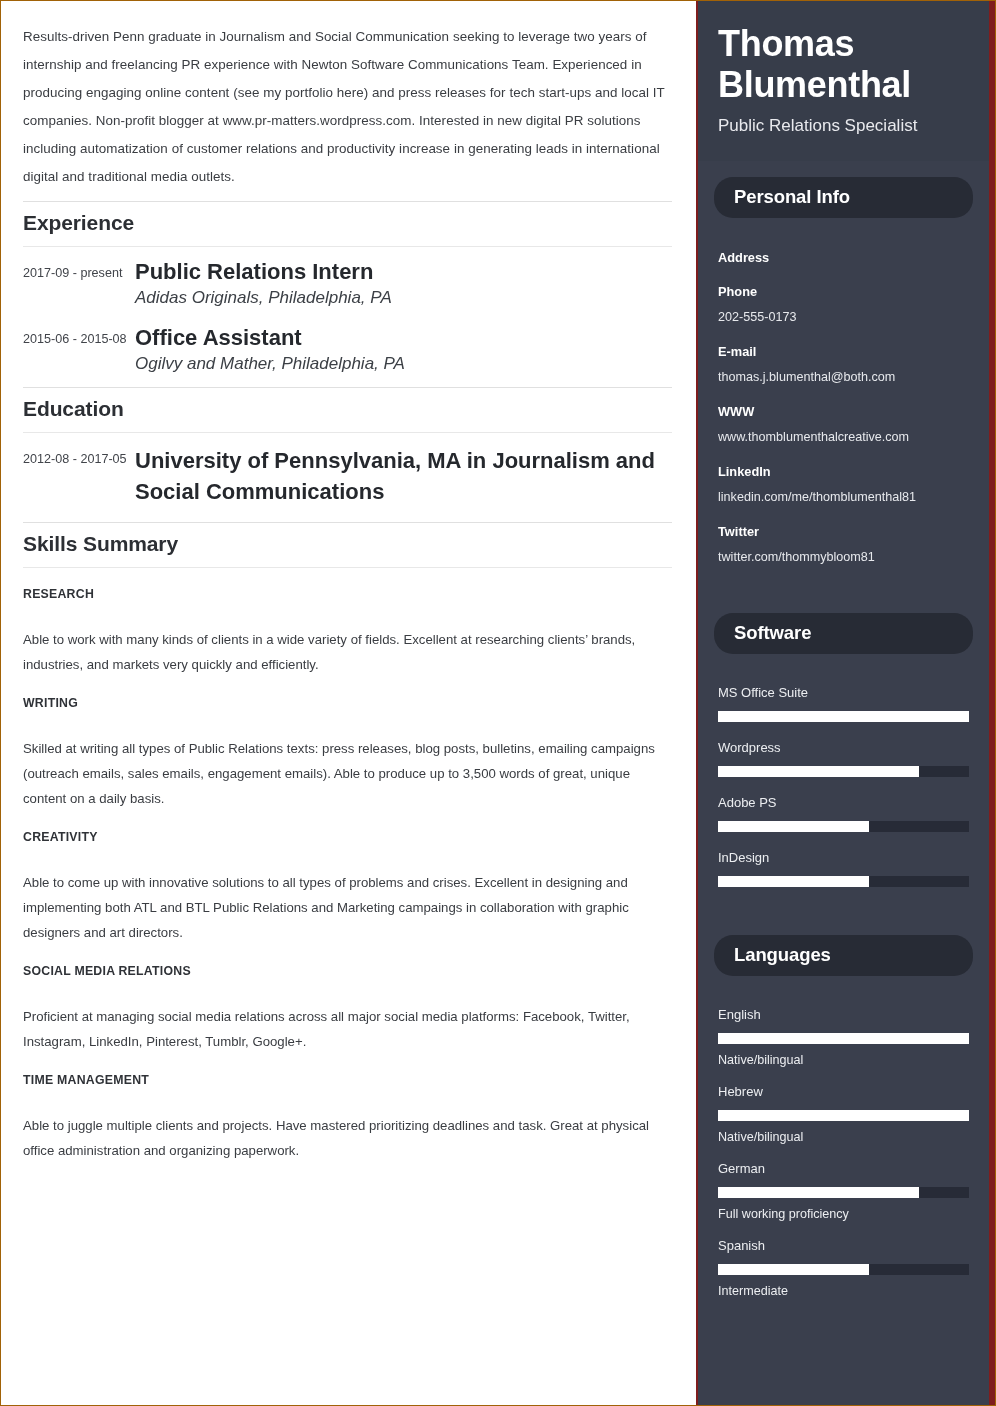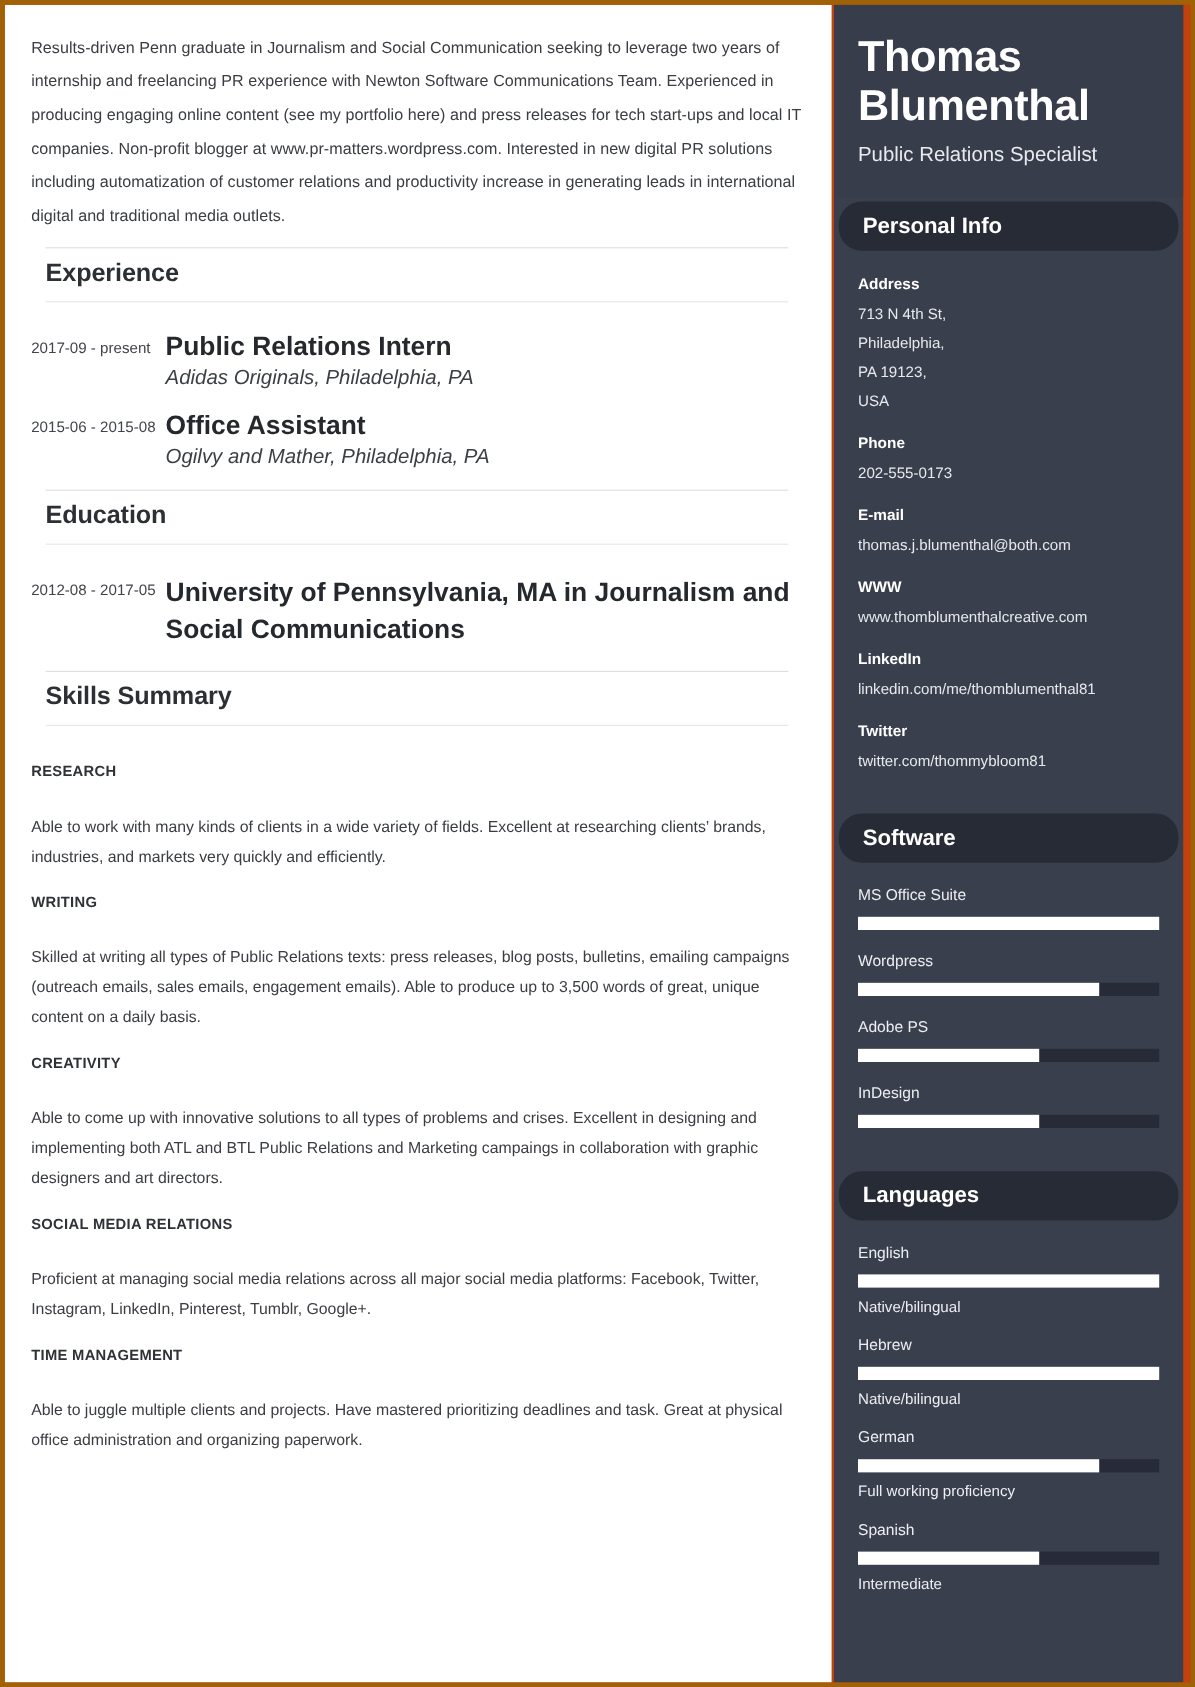--- a/index.html
+++ b/index.html
@@ -9,23 +9,23 @@
   }
   body {
     font-family: "Liberation Sans", sans-serif;
     -webkit-font-smoothing: antialiased;
   }
 
   .page {
     position: relative;
     width: 996px;
     height: 1406px;
-    background: #c2410c;
+    background: #7f1d1d;
     box-sizing: border-box;
-    border: 4px solid #a16207;
+    border: 1px solid #a16207;
     overflow: hidden;
     display: flex;
   }
 
   
   .main-col {
     width: 695px;
     box-sizing: border-box;
     padding: 22px 24px 0 22px;
     background: #ffffff;
@@ -40,21 +40,21 @@
     letter-spacing: 0.05px;
   }
 
   .section {
     margin-top: 8px;
   }
   .section-title {
     font-size: 21px;
     font-weight: bold;
     color: #2c2f34;
-    margin: 12px;
+    margin: 0;
     padding: 9px 0 11px 0;
     border-top: 1px solid #e0e0e0;
     border-bottom: 1px solid #e8e8e8;
     letter-spacing: -0.1px;
   }
 
   .entry {
     display: flex;
     padding: 12px 0 4px 0;
   }
@@ -133,21 +133,21 @@
     color: #e9eaee;
     margin: 0;
     font-weight: normal;
   }
 
   .sb-section-title {
     background: #272b35;
     font-size: 18.5px;
     font-weight: bold;
     color: #ffffff;
-    margin: 4px;
+    margin: 16px;
     padding: 9px 20px 10px 20px;
     letter-spacing: -0.1px;
     border-radius: 19px;
   }
 
   .sb-body {
     padding: 13px 20px 16px 20px;
   }
 
   .info-item {
@@ -270,26 +270,20 @@
     <div class="sb-header">
       <h1 class="sb-name">Thomas Blumenthal</h1>
       <p class="sb-role">Public Relations Specialist</p>
     </div>
 
     <h2 class="sb-section-title">Personal Info</h2>
     <div class="sb-body">
 
       <div class="info-item">
         <p class="info-label">Address</p>
-        <p class="info-value">
-          <span class="addr-line">713 N 4th St,</span>
-          <span class="addr-line">Philadelphia,</span>
-          <span class="addr-line">PA 19123,</span>
-          <span class="addr-line">USA</span>
-        </p>
       </div>
 
       <div class="info-item">
         <p class="info-label">Phone</p>
         <p class="info-value">202-555-0173</p>
       </div>
 
       <div class="info-item">
         <p class="info-label">E-mail</p>
         <p class="info-value">thomas.j.blumenthal@both.com</p>

